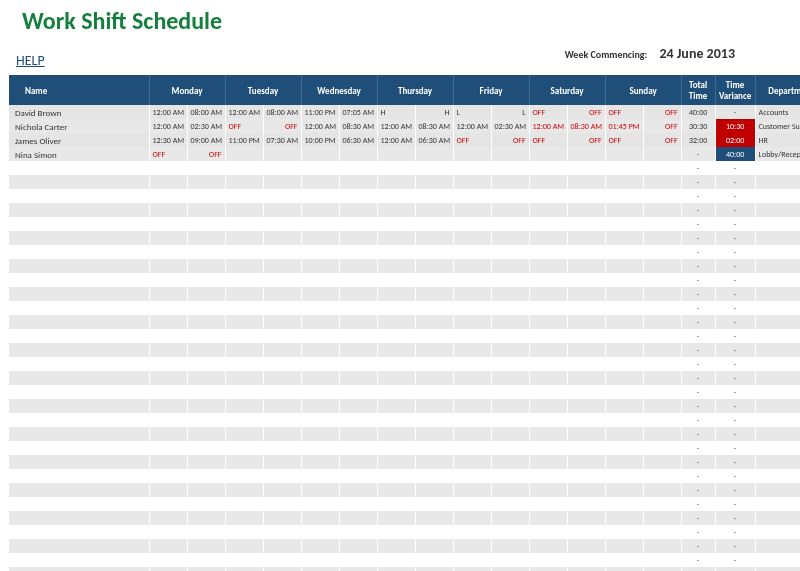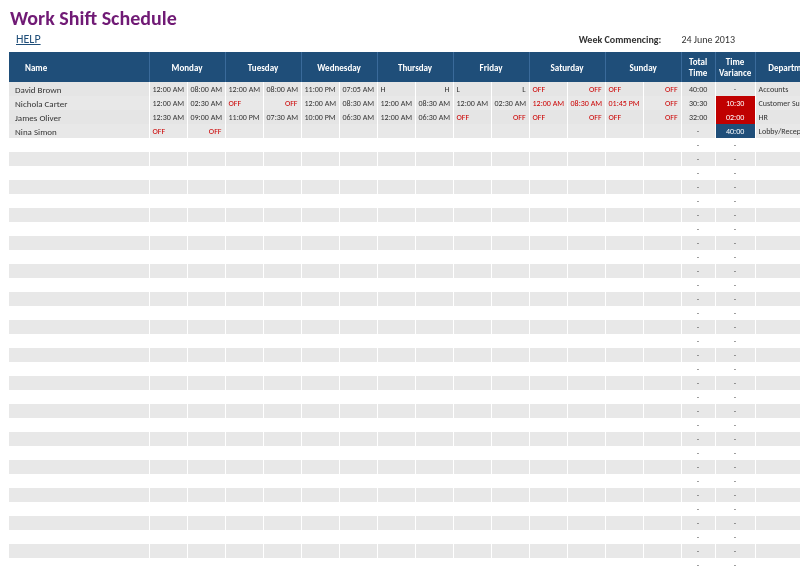--- a/index.html
+++ b/index.html
@@ -4,38 +4,40 @@
 <style>
   * { box-sizing: border-box; margin: 0; padding: 0; }
   body {
     font-family: Calibri, Arial, sans-serif;
     background: #fff;
     width: 800px;
     font-size: 9px;
     color: #333;
   }
   .title {
-    font-size: 20px;
+    font-size: 24px;
     font-weight: bold;
-    color: #701a75;
+    color: #15803d;
     padding: 6px 10px 0 10px;
+    margin-left: 12px;
   }
   .subrow {
     display: flex;
     align-items: center;
     justify-content: space-between;
     padding: 2px 65px 6px 16px;
   }
   .help {
     color: #1f4e79;
     text-decoration: underline;
-    font-size: 12px;
+    font-size: 14px;
+    margin-top: 15px;
   }
   .week-label { font-size: 10px; font-weight: bold; text-align: center; }
-  .week-date { font-size: 10px; font-weight: normal; margin-left: 18px; }
+  .week-date { font-size: 14px; font-weight: bold; margin-left: 10px; }
   table {
     border-collapse: collapse;
     width: 782px;
     margin: 0 9px;
     table-layout: fixed;
   }
   thead th {
     background: #1f4e79;
     color: #fff;
     font-weight: bold;

